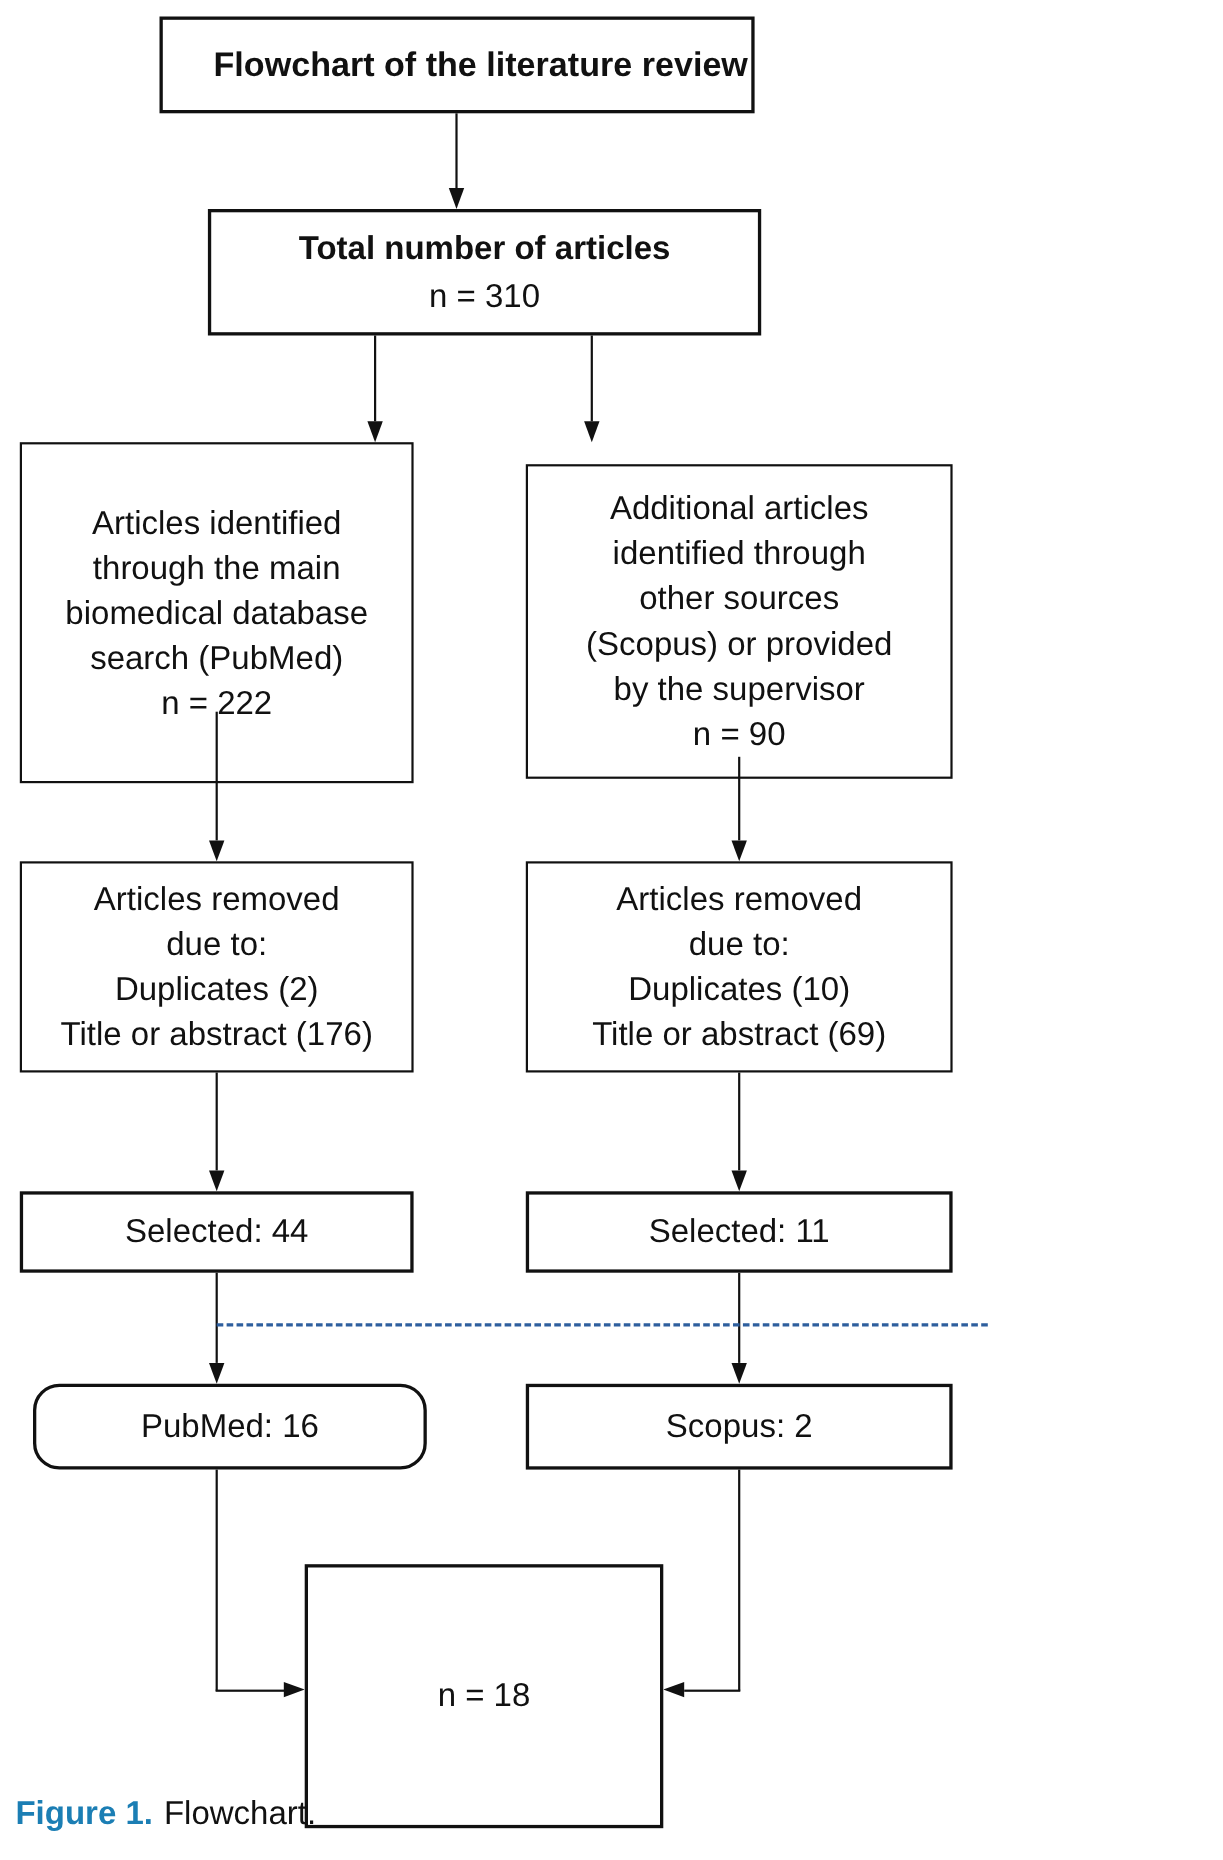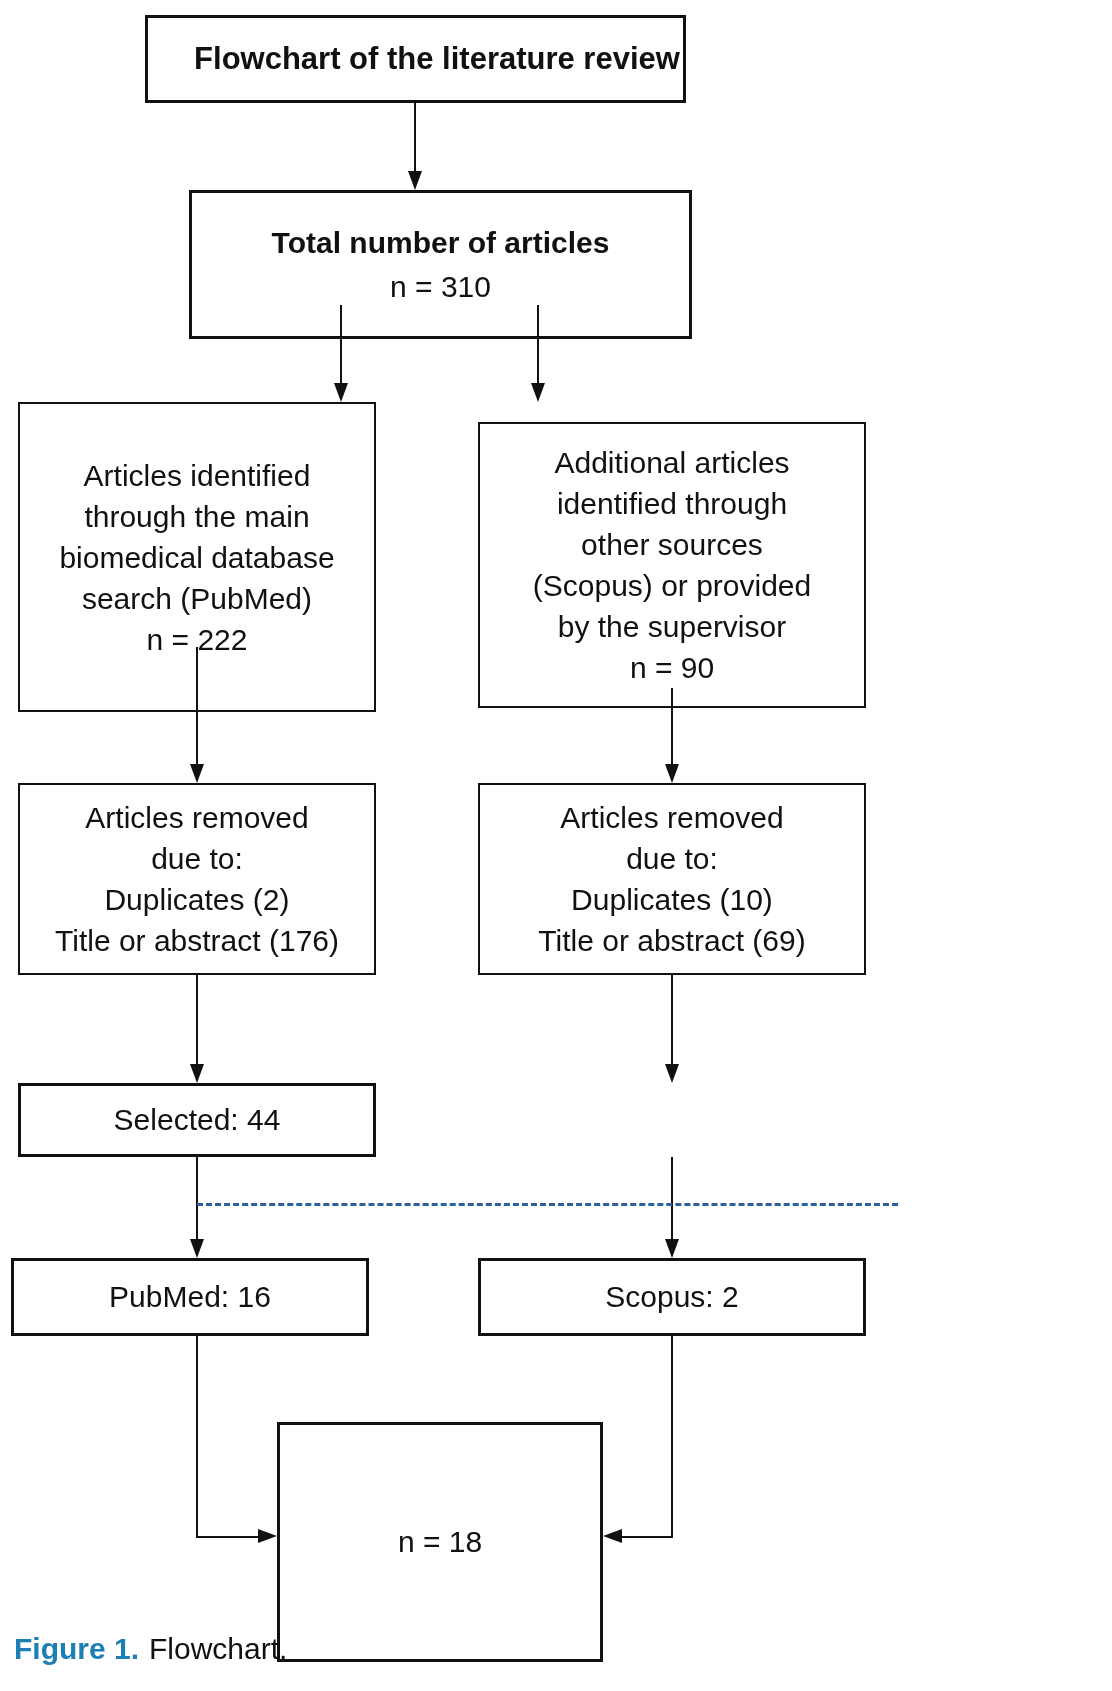--- a/index.html
+++ b/index.html
@@ -59,21 +59,21 @@
 
 <div class="canvas">
 
   <div class="box thick title-text" style="left:145px; top:15px; width:541px; height:88px;padding-left:43px;">
     <span>Flowchart of the literature review</span>
   </div>
 
   <div class="vline" style="left:414px; top:103px; height:70px;"></div>
   <div class="head down" style="left:408px; top:171px;"></div>
 
-  <div class="box thick" style="left:189px; top:190px; width:503px; height:149px;">
+  <div class="box thick" style="left:189px; top:190px; width:503px; height:115px;">
     <span class="heading-text">Total number of articles</span>
     <span class="count-text">n = 310</span>
   </div>
 
   <div class="vline" style="left:340px; top:305px; height:78px;"></div>
   <div class="head down" style="left:334px; top:383px;"></div>
   <div class="vline" style="left:537px; top:305px; height:78px;"></div>
   <div class="head down" style="left:531px; top:383px;"></div>
 
   <div class="box body-text" style="left:18px; top:402px; width:358px; height:310px;">
@@ -111,30 +111,33 @@
   </div>
 
   <div class="vline" style="left:196px; top:975px; height:89px;"></div>
   <div class="head down" style="left:190px; top:1064px;"></div>
   <div class="vline" style="left:671px; top:975px; height:89px;"></div>
   <div class="head down" style="left:665px; top:1064px;"></div>
 
   <div class="box thick single-text" style="left:18px; top:1083px; width:358px; height:74px;">
     <span>Selected: 44</span>
   </div>
+  <div class="box thick single-text" style="left:478px; top:1083px; width:388px; height:74px;">
+    <span>Selected: 11</span>
+  </div>
 
   <div class="vline" style="left:196px; top:1157px; height:82px;"></div>
   <div class="head down" style="left:190px; top:1239px;"></div>
   <div class="vline" style="left:671px; top:1157px; height:82px;"></div>
   <div class="head down" style="left:665px; top:1239px;"></div>
 
   <div class="dashed-connector" style="left:197px; top:1203px; width:701px;"></div>
 
 
-  <div class="box thick single-text" style="left:11px; top:1258px; width:358px; height:78px;">
+  <div class="box thick single-text" style="left:30px; top:1258px; width:358px; height:78px;border-radius:24px;">
     <span>PubMed: 16</span>
   </div>
   <div class="box thick single-text" style="left:478px; top:1258px; width:388px; height:78px;">
     <span>Scopus: 2</span>
   </div>
 
   <div class="vline" style="left:196px; top:1336px; height:201px;"></div>
   <div class="hline" style="left:196px; top:1536px; width:64px;"></div>
   <div class="head right" style="left:258px; top:1529px;"></div>
 

